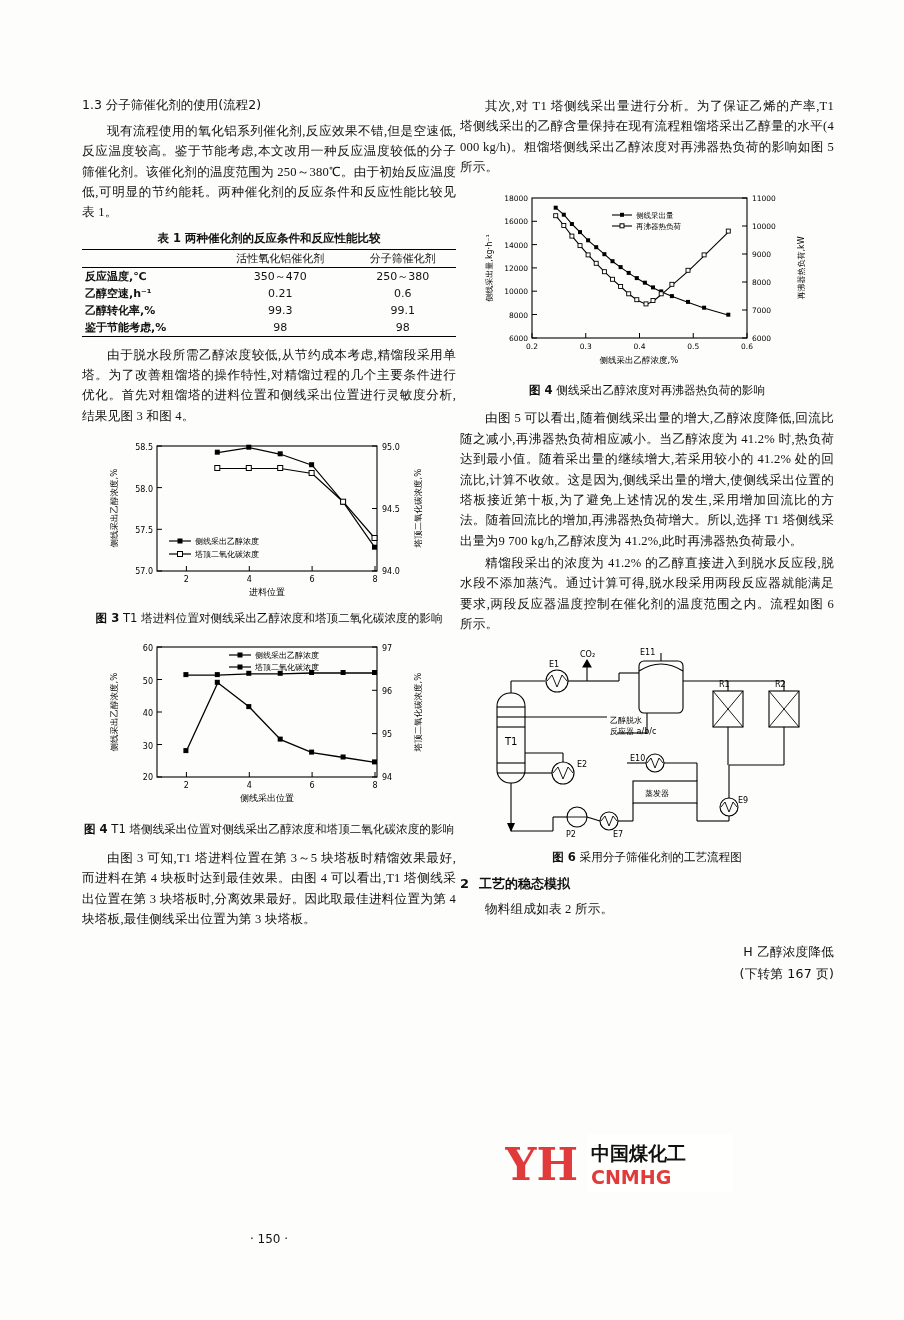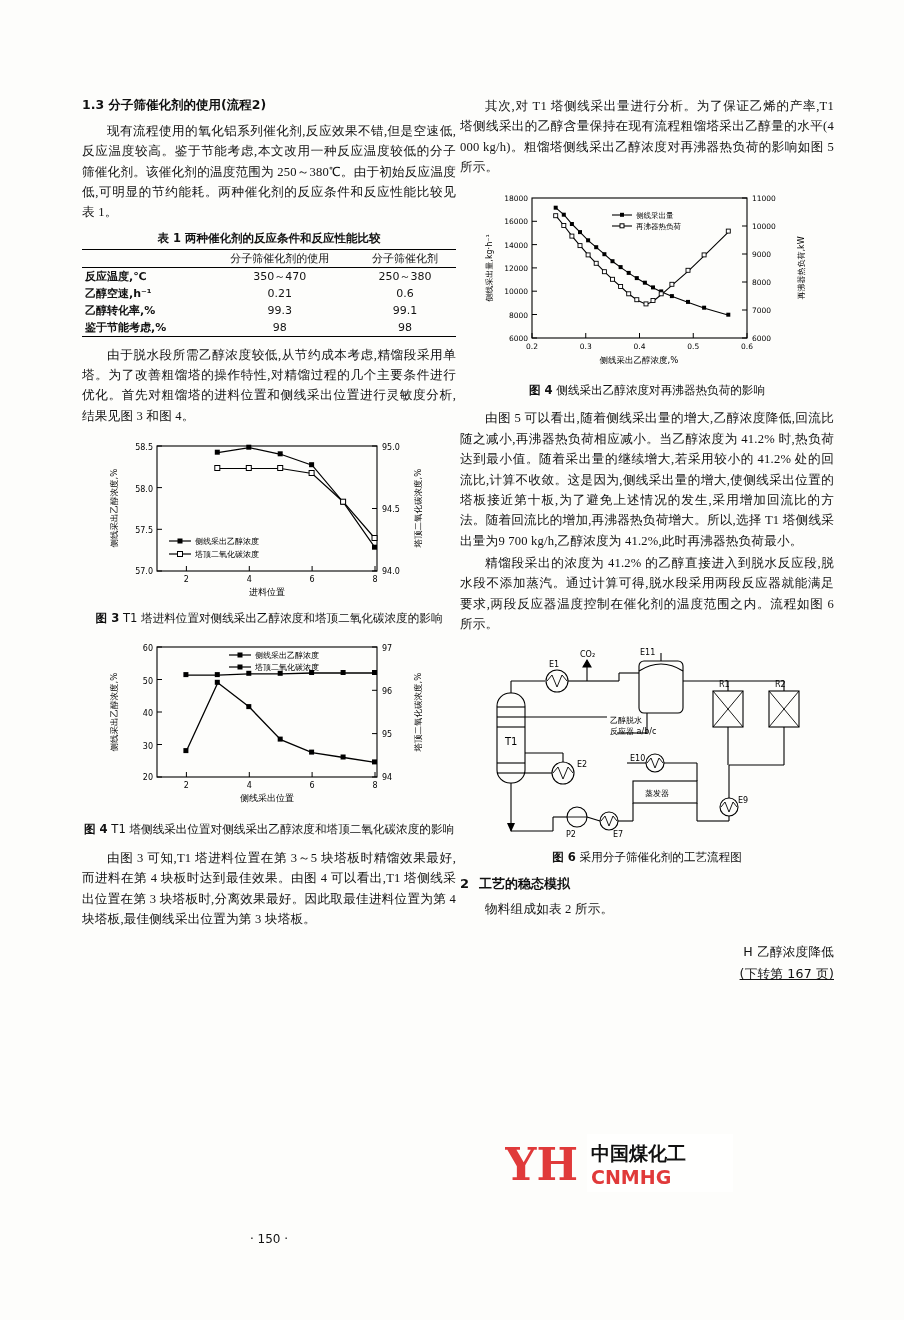--- a/index.html
+++ b/index.html
@@ -10,21 +10,21 @@
     color:#111;
     position:relative;
     overflow:hidden;
   }
   .page{position:absolute;left:0;top:0;width:904px;height:1320px;}
   .col{position:absolute;top:96px;width:374px;}
   .col-left{left:82px;}
   .col-right{left:460px;}
 
   h3.sec{
-    font-size:12.5px;font-weight:bold;margin:0 0 6px 0;line-height:1.5;
+    font-size:12.5px;font-weight:normal;margin:0 0 6px 0;line-height:1.5;
   }
   p.body{
     font-size:12.6px;line-height:1.62;margin:0 0 2px 0;text-align:justify;
     letter-spacing:0.2px;
   }
   p.indent{text-indent:25px;font-family:Liberation Serif, serif;}
 
   .tbl-cap{font-size:11.5px;font-weight:bold;text-align:center;margin:8px 0 3px 0;}
   table.data{
     border-collapse:collapse;width:100%;font-size:11px;
@@ -43,21 +43,21 @@
   .figbox{margin:10px 0 0 0;}
   svg{display:block;margin:0 auto;}
 
   .pagenum{
     position:absolute;left:82px;top:1232px;width:374px;text-align:center;
     font-size:12px;
   }
   .wanfang{
     position:absolute;left:88px;top:1323px;font-size:11px;color:#be185d;
   }
-  .cont{font-size:11.5px;text-decoration:underline;}
+  .cont{font-size:11.5px;}
   .watermark{
     position:absolute;left:505px;top:1128px;width:230px;height:72px;
   }
   .sec2{font-size:13px;font-weight:bold;margin:10px 0 6px 0;}
   .sec2 span.num{margin-right:10px;}
 </style>
 </head>
 <body>
 
 <div class="page">
@@ -67,21 +67,21 @@
     <h3 class="sec">1.3   分子筛催化剂的使用(流程2)</h3>
 
     <p class="body indent">现有流程使用的氧化铝系列催化剂,反应效果不错,但是空速低,反应温度较高。鉴于节能考虑,本文改用一种反应温度较低的分子筛催化剂。该催化剂的温度范围为 250～380℃。由于初始反应温度低,可明显的节约能耗。两种催化剂的反应条件和反应性能比较见表 1。</p>
 
     <div class="tbl-cap">表 1   两种催化剂的反应条件和反应性能比较</div>
 
     <table class="data">
       <tbody>
           <tr class="topline hdr">
         <td class="lcell"></td>
-        <td>分子筛催化剂的使用</td>
+        <td>活性氧化铝催化剂</td>
         <td>分子筛催化剂</td>
       </tr>
       <tr>
         <td class="lcell">反应温度,℃</td>
         <td>350～470</td>
         <td>250～380</td>
       </tr>
       <tr>
         <td class="lcell">乙醇空速,h⁻¹</td>
         <td>0.21</td>

